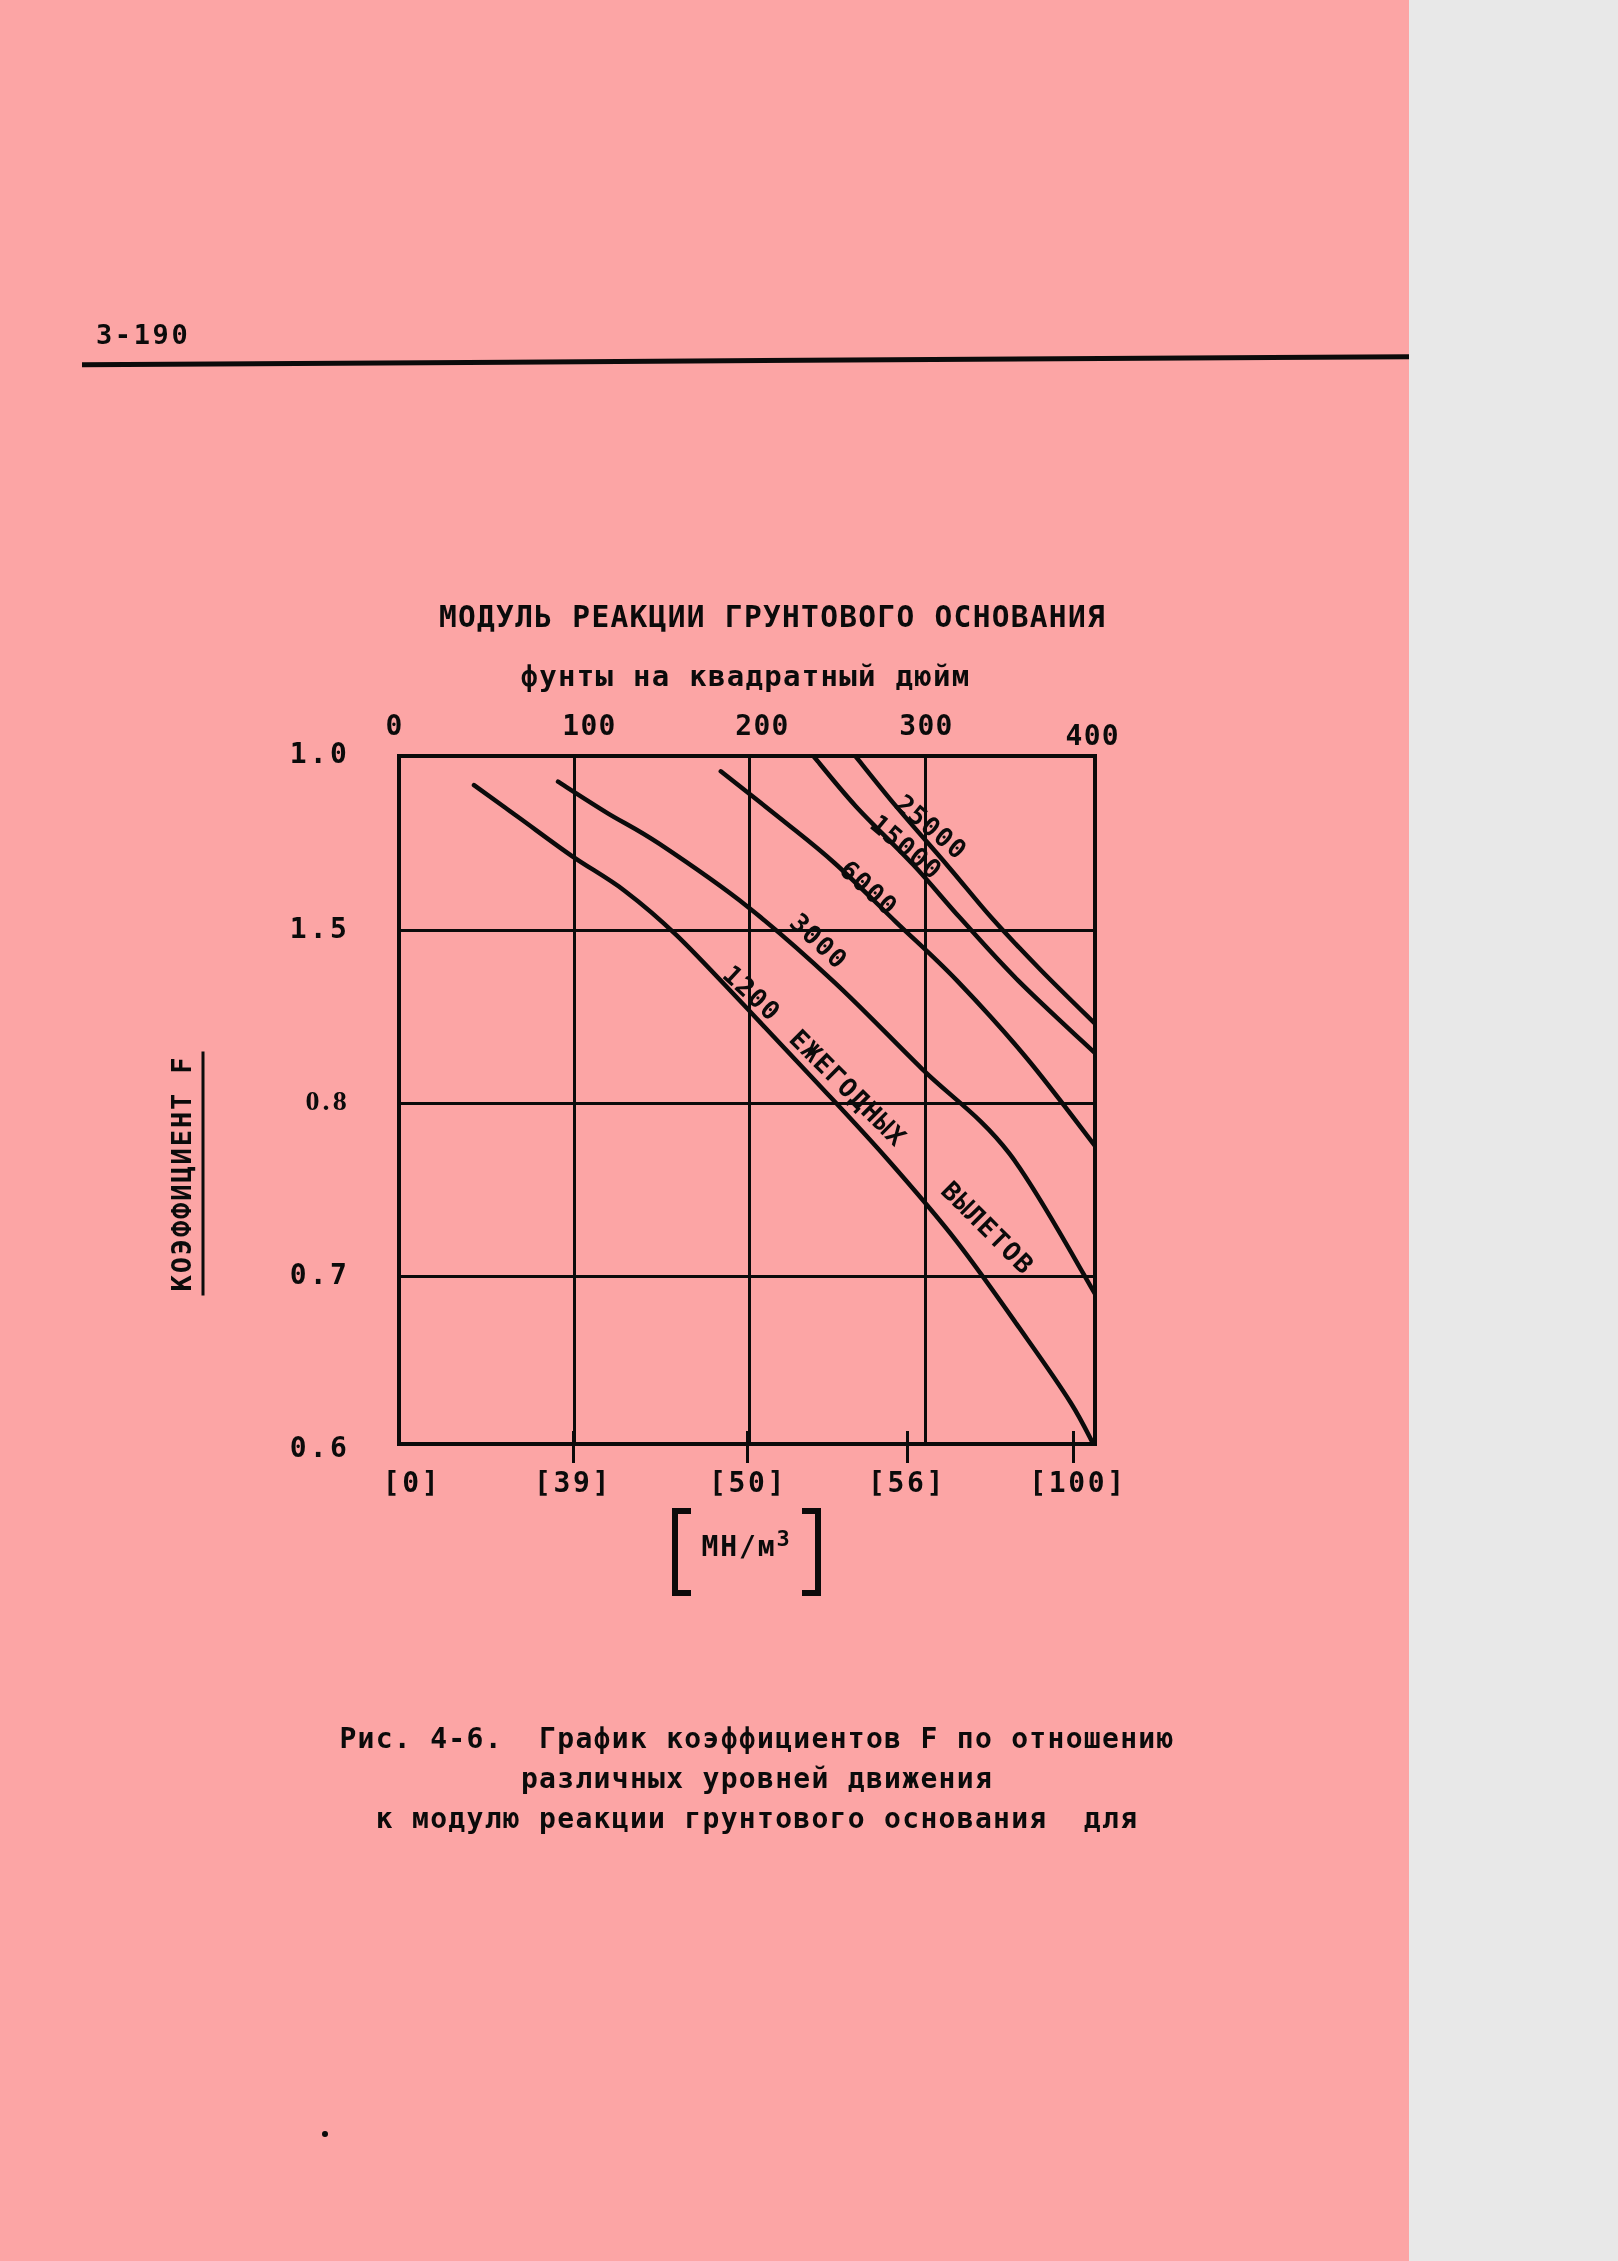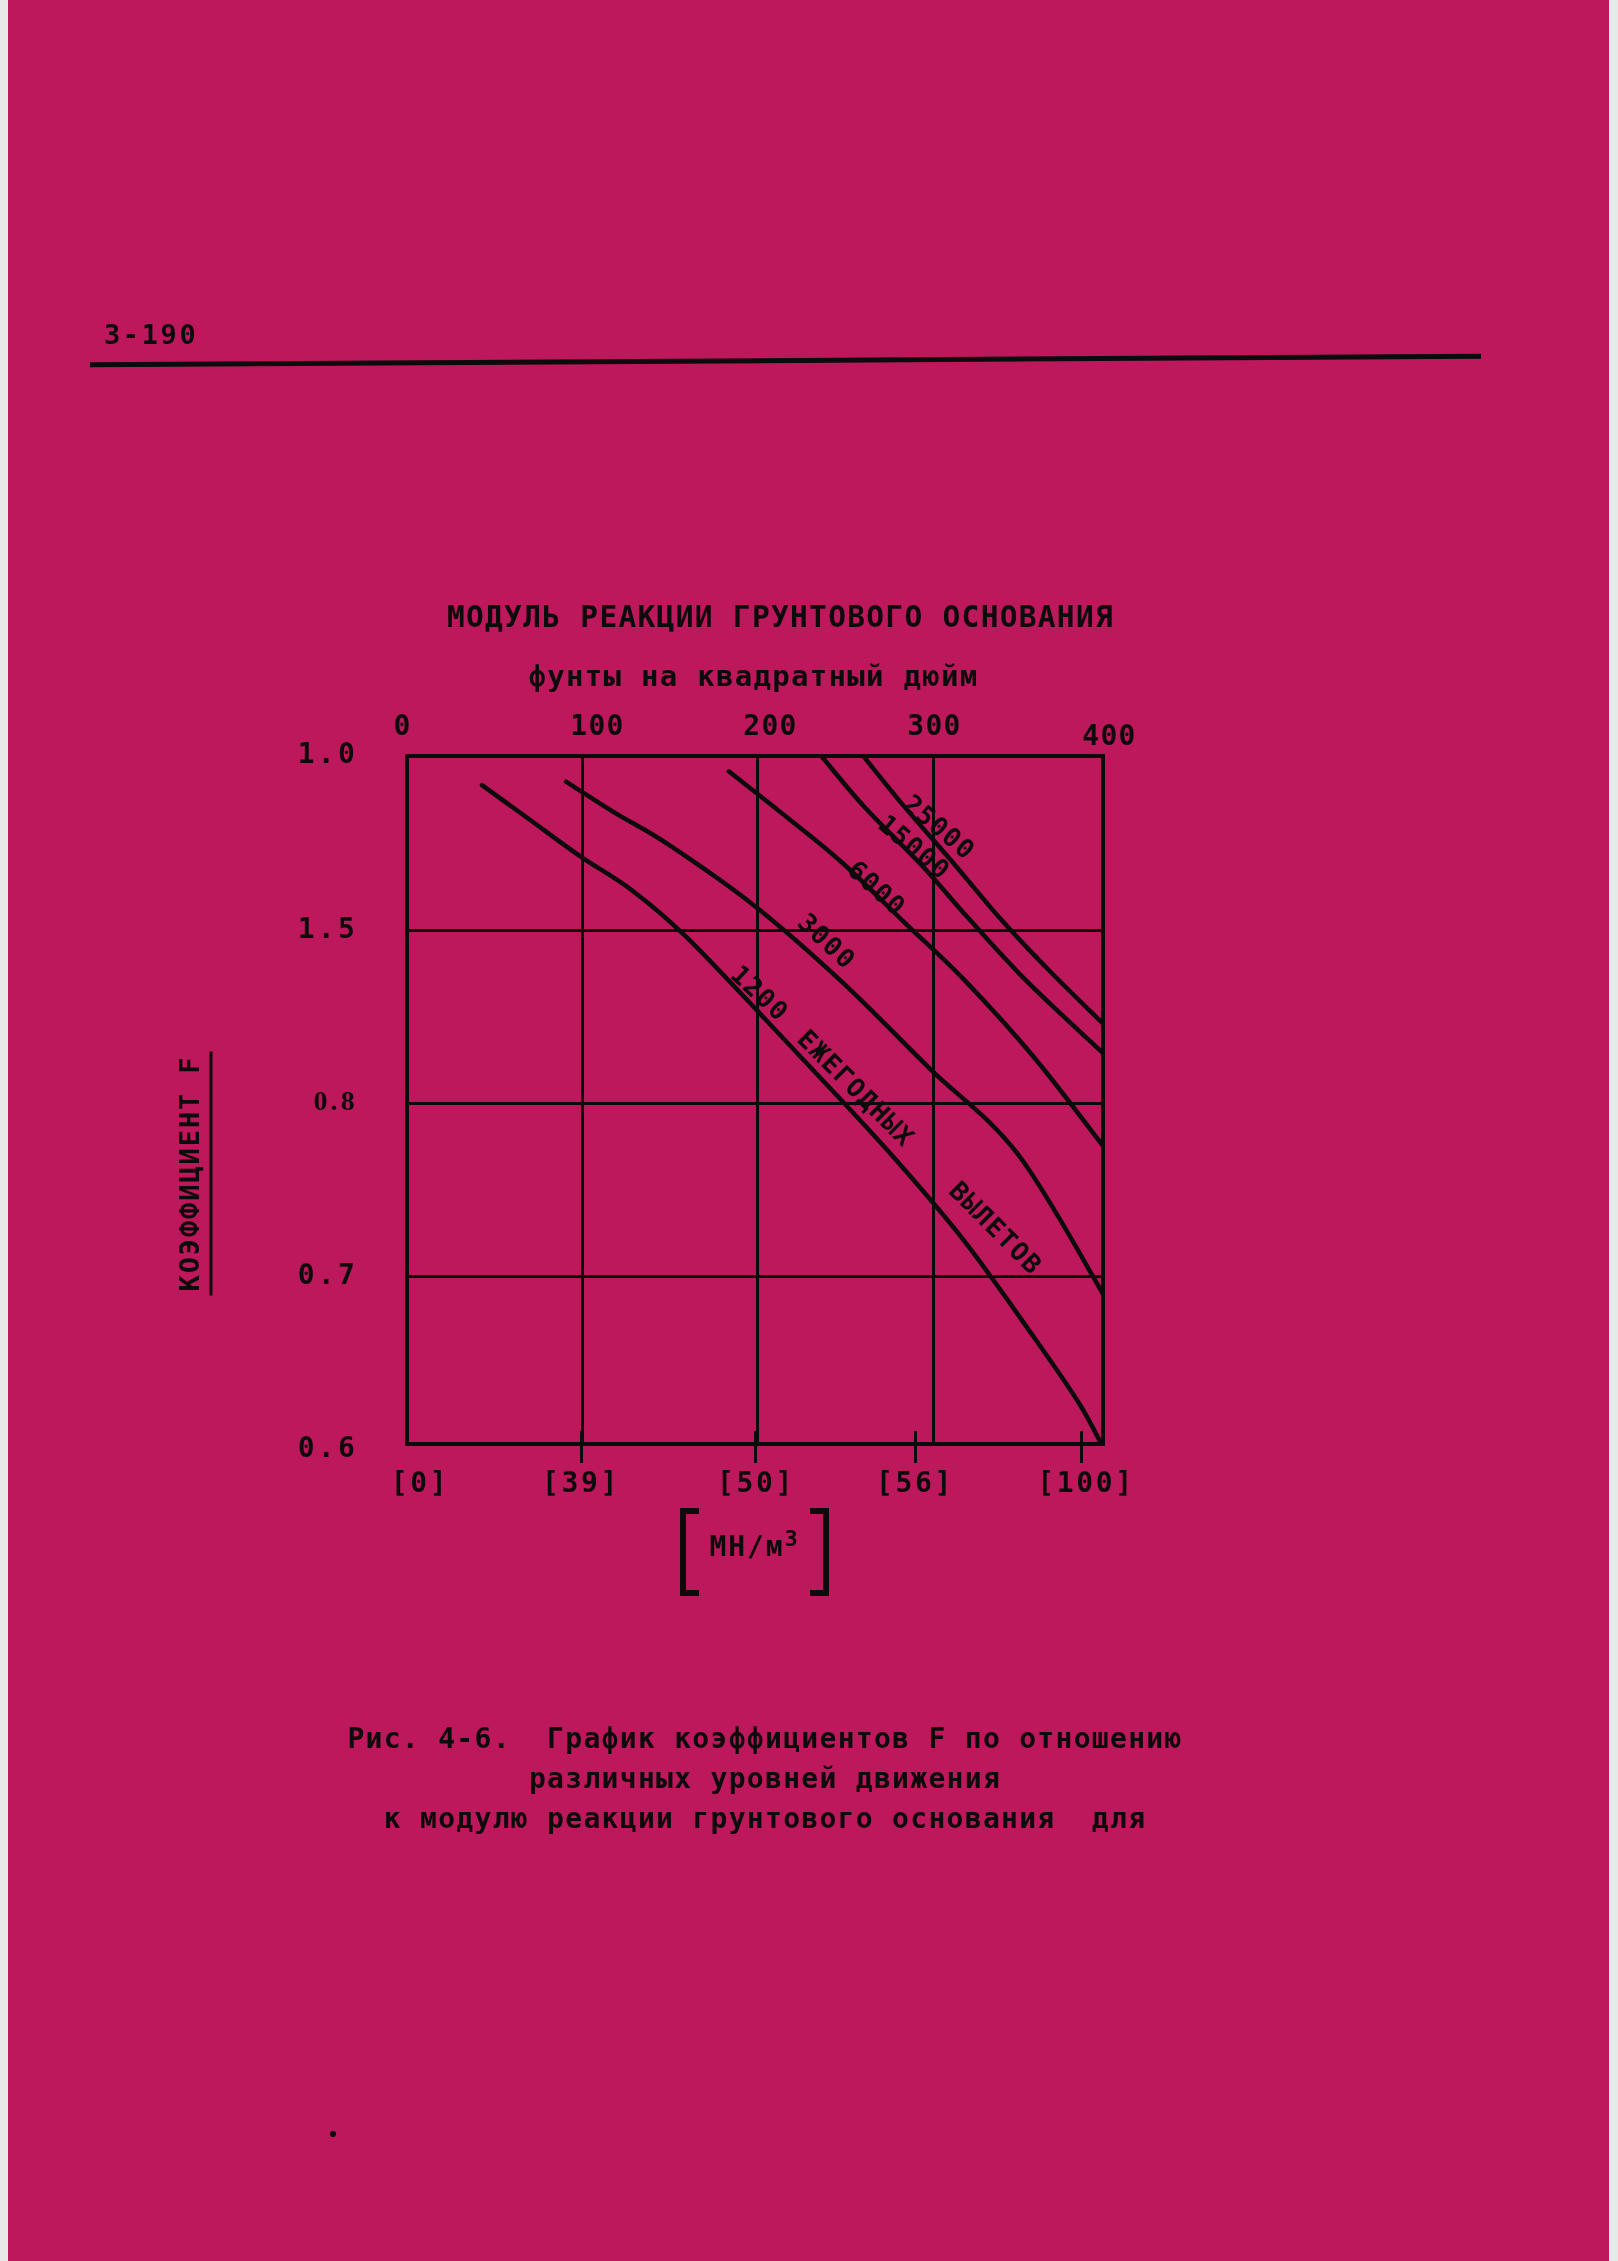--- a/index.html
+++ b/index.html
@@ -1,18 +1,18 @@
 <!DOCTYPE html>
 <html style="font-size:10.3px"><head>
 <meta charset="utf-8">
 <style>
   html,body{margin:0;padding:0;background:#e8e8e8;}
   #page{
-    position:relative; width:1601px; height:2261px; background:#be185d;
-    font-family:"DejaVu Sans Mono", monospace; color:#0b0b0b; overflow:hidden;margin-left:8px;
+    position:relative; width:1409px; height:2261px; background:#fca5a5;
+    font-family:"DejaVu Sans Mono", monospace; color:#0b0b0b; overflow:hidden;
   }
   .abs{position:absolute;}
   .b{font-weight:bold;}
 
   
   #header-left{left:96px; top:319px; font-size:27px; letter-spacing:2.6px;}
   #header-right{left:564px; top:312px; width:910px; text-align:right; font-size:28px; letter-spacing:0.6px; white-space:pre;}
   #header-rule{left:82px; top:358px; width:1391px; height:4.5px; background:#0b0b0b; transform:rotate(-0.35deg);}
 
   
@@ -67,21 +67,21 @@
   <div class="abs b" id="header-left">3-190</div>
   <div class="abs" id="header-rule"></div>
 
   <div class="abs b" id="chart-subtitle">фунты на квадратный дюйм</div>
   <div class="abs b" id="chart-title">МОДУЛЬ РЕАКЦИИ ГРУНТОВОГО ОСНОВАНИЯ</div>
 
   <div class="abs b xtick" style="left:324px; top:709px;">0</div>
   <div class="abs b xtick" style="left:519px; top:709px;">100</div>
   <div class="abs b xtick" style="left:692px; top:709px;">200</div>
   <div class="abs b xtick" style="left:856px; top:709px;">300</div>
-  <div class="abs b xtick" style="left:1031px; top:719px;">400</div>
+  <div class="abs b xtick" style="left:979px; top:719px;text-align:right;">400</div>
 
   <div class="abs b ytick" style="top:737px;">1.0</div>
   <div class="abs b ytick" style="top:912px;">1.5</div>
   <div class="abs b ytick" style="top:1085px;font-family:Liberation Serif, serif;">0.8</div>
   <div class="abs b ytick" style="top:1258px;">0.7</div>
   <div class="abs b ytick" style="top:1431px;">0.6</div>
 
   <div class="abs b" id="y-axis-title"><span>КОЭФФИЦИЕНТ F</span></div>
 
   <div class="abs" id="plot">

